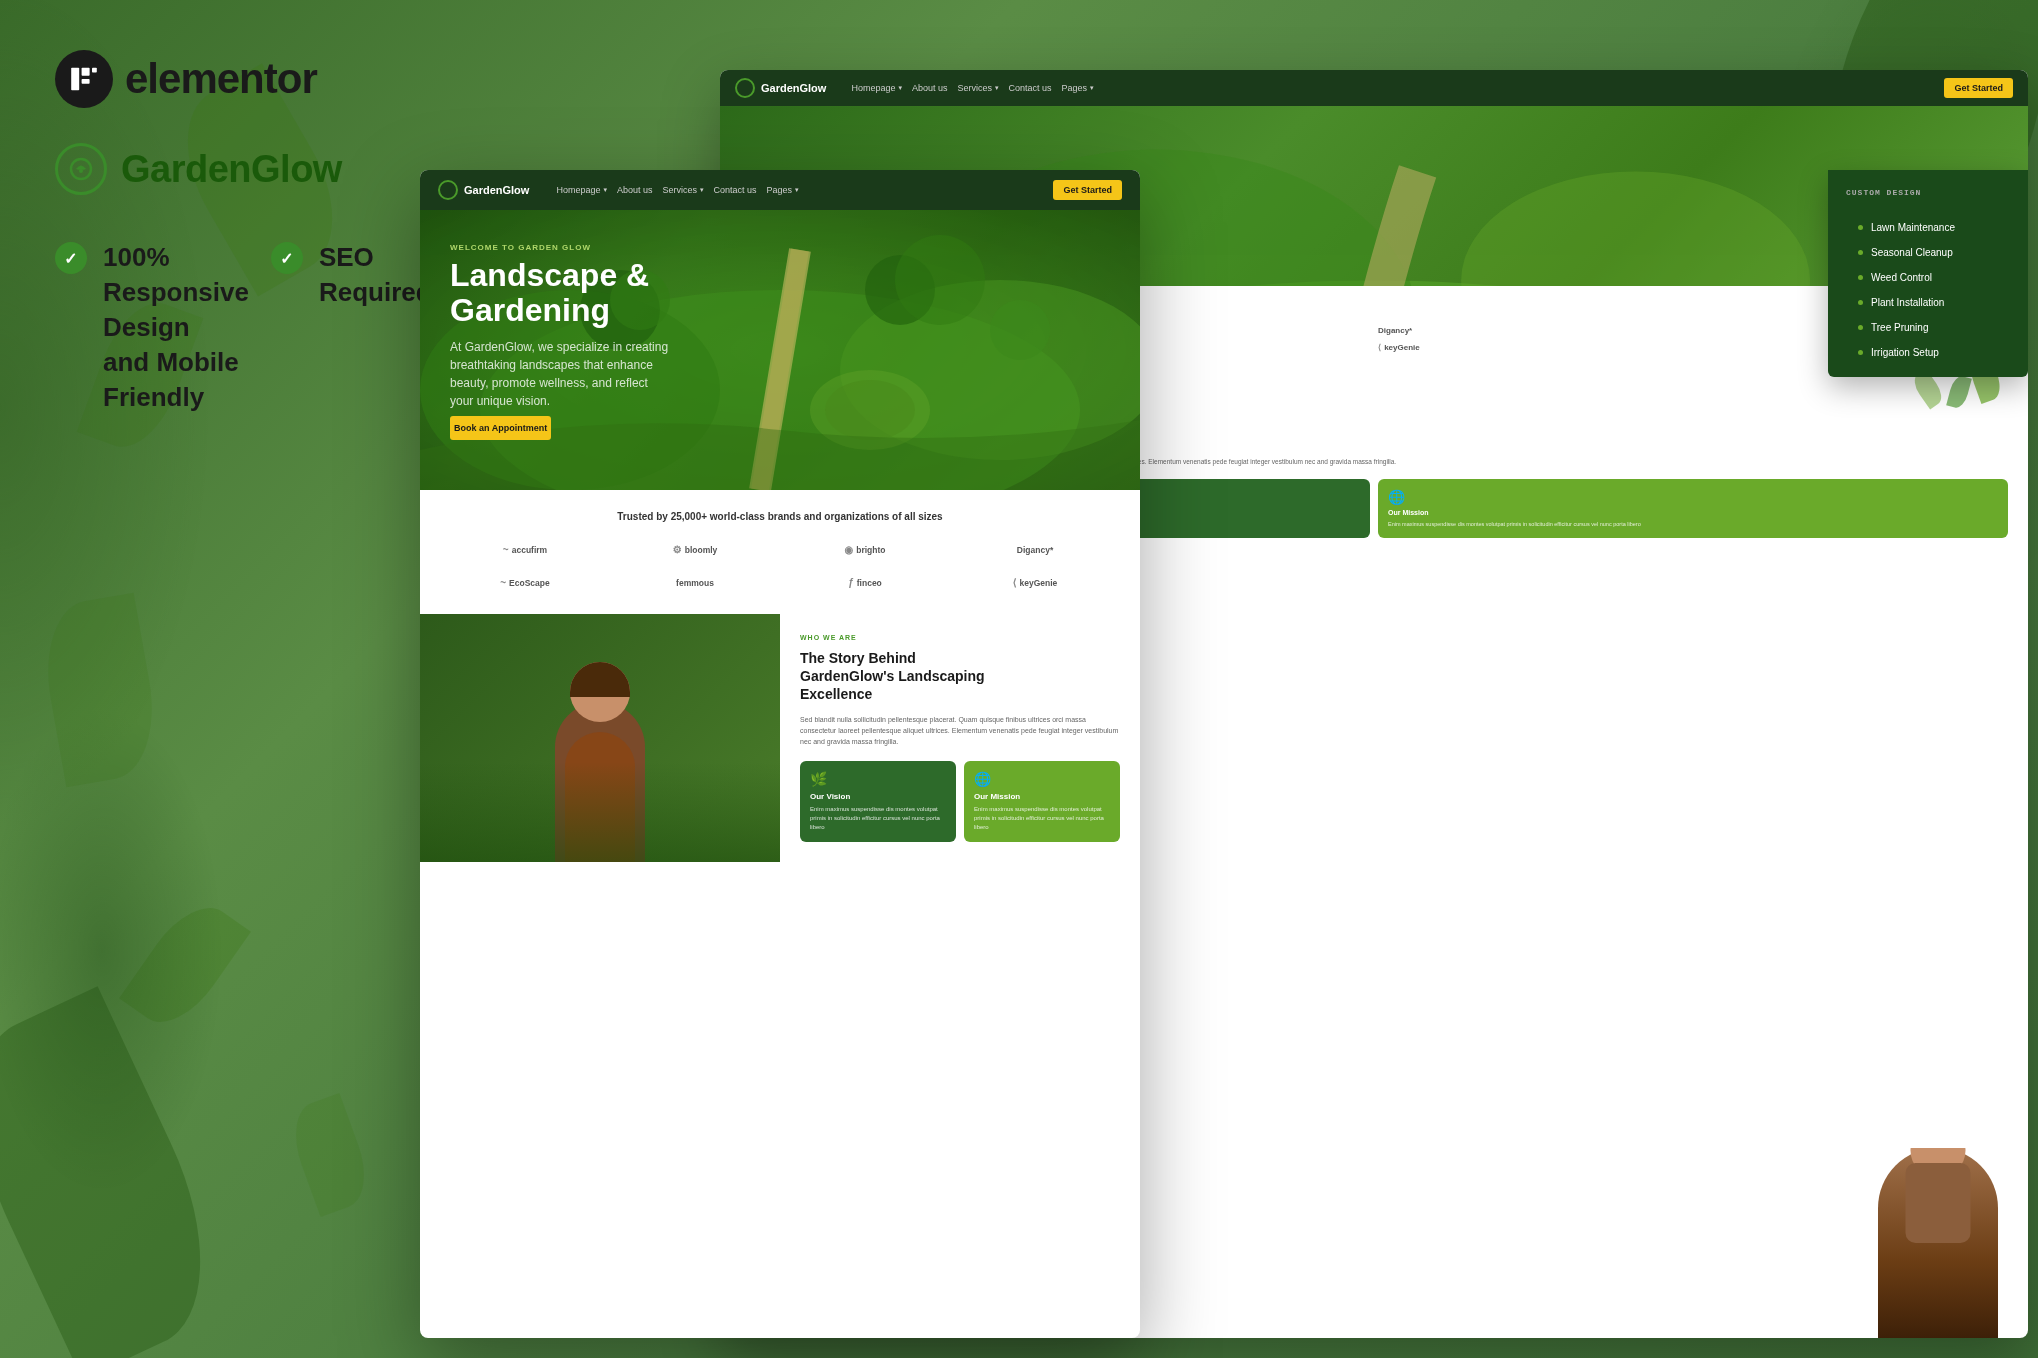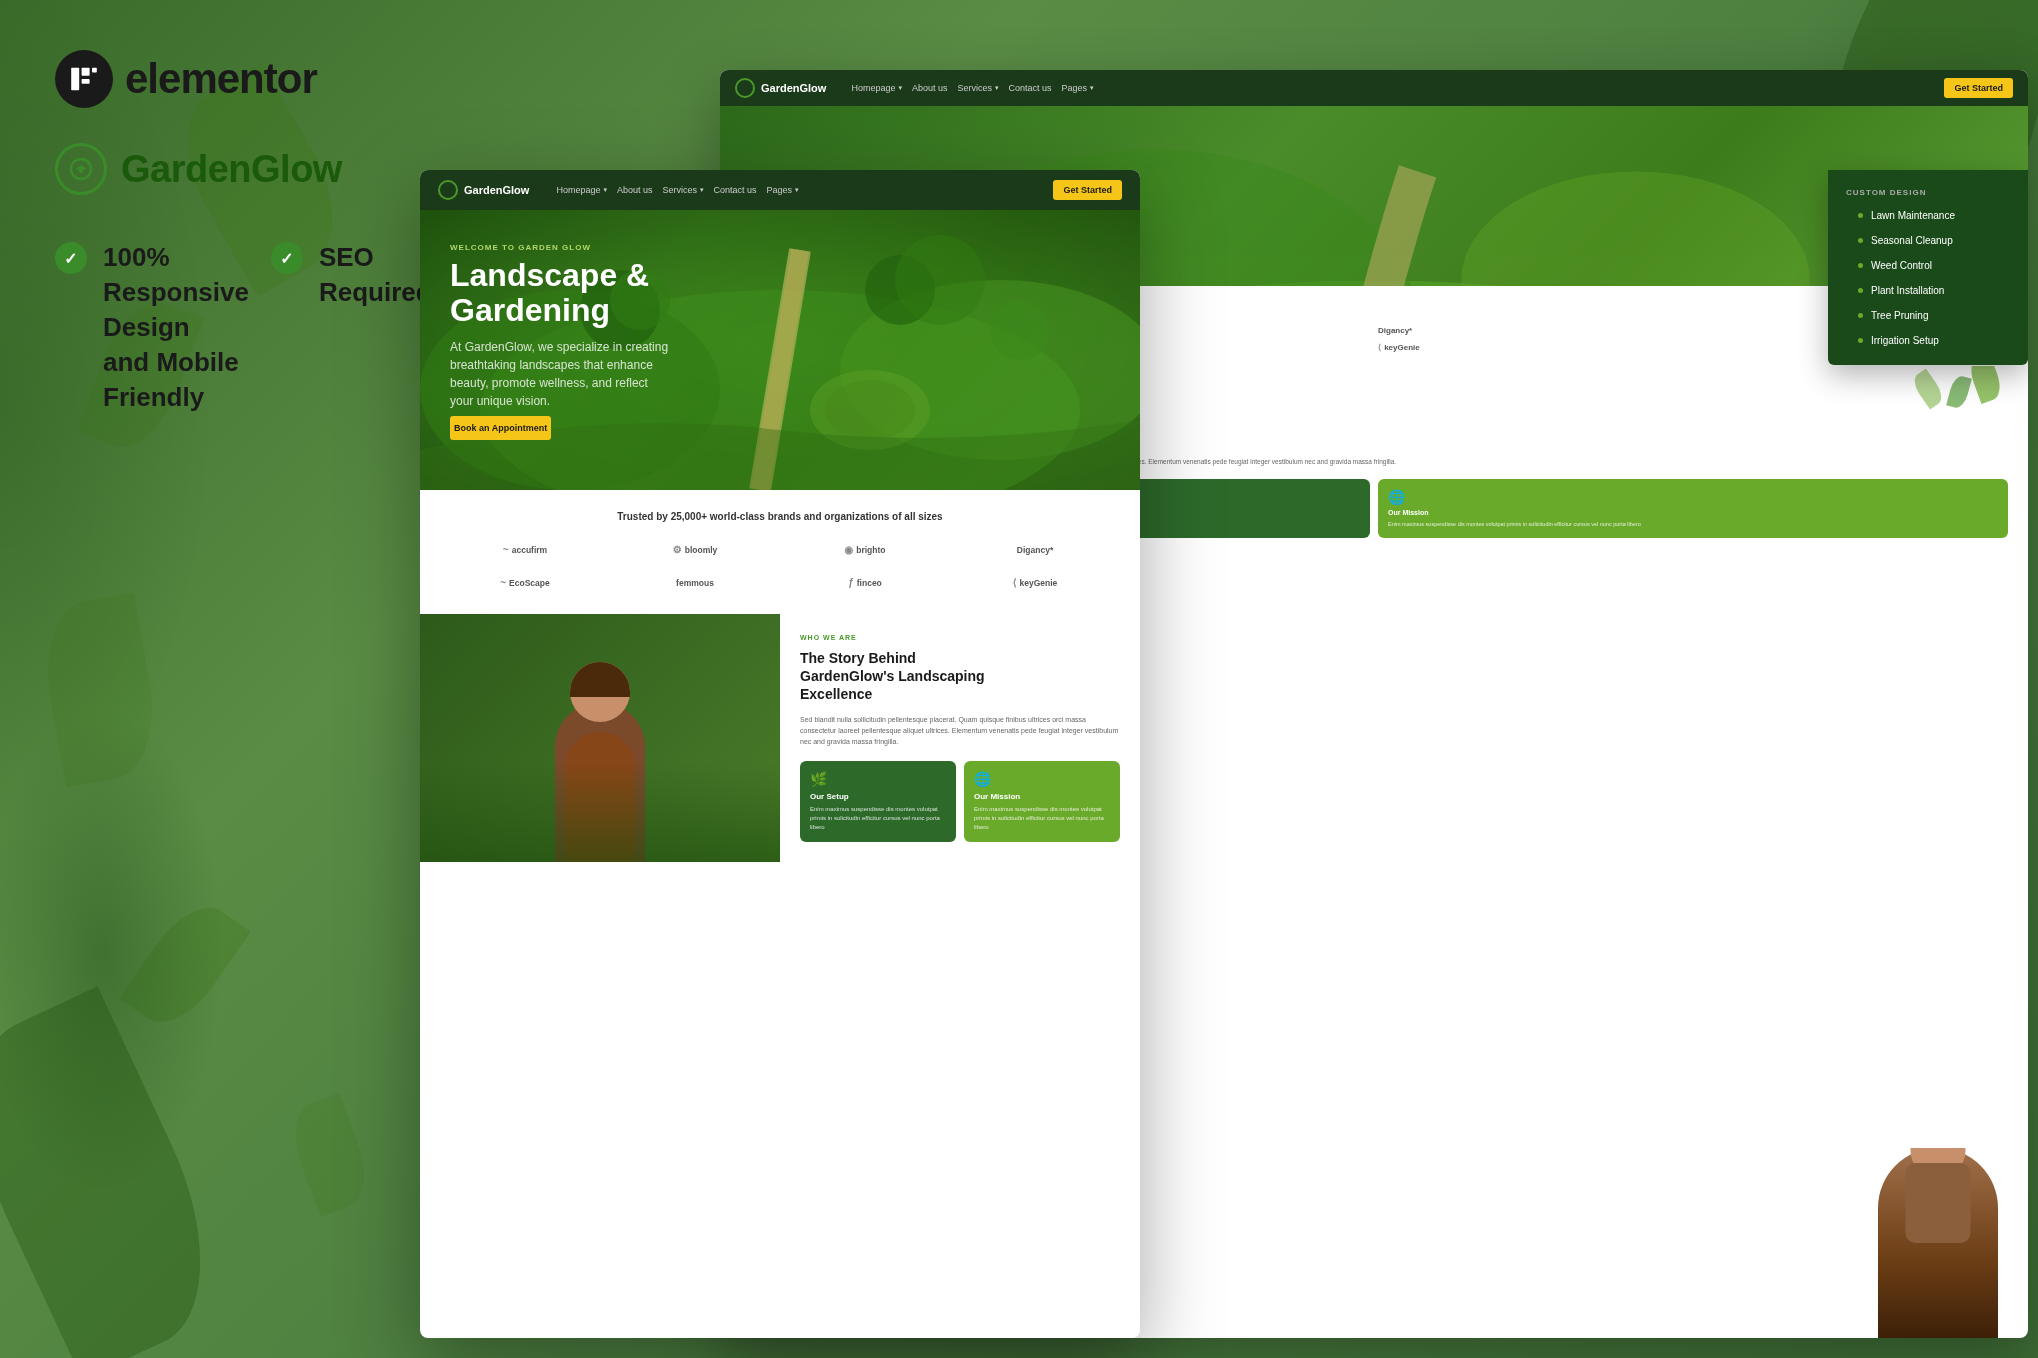--- a/index.html
+++ b/index.html
@@ -400,21 +400,22 @@
       padding: 12px 0;
       box-shadow: 0 10px 30px rgba(0,0,0,0.3);
     }
     .services-dropdown-title {
       color: #aaa;
       font-size: 8px;
       padding: 6px 18px;
       font-weight: 700;
       letter-spacing: 1px;
       text-transform: uppercase;
-      margin-bottom: 0;
+      margin-bottom: 12px;
+      font-family: Liberation Mono, monospace;
     }
     .services-dropdown-item {
       color: white;
       font-size: 10px;
       padding: 7px 18px;
       display: flex;
       align-items: center;
       gap: 8px;
       cursor: pointer;
       margin-left: 12px;
@@ -756,21 +757,21 @@
         <div style="position:absolute;bottom:0;left:0;right:0;height:100px;background:linear-gradient(0deg,#1a4a0a 0%,transparent 100%);opacity:0.6;"></div>
       </div>
 
       <div class="mock-story-content">
         <div class="mock-story-label">WHO WE ARE</div>
         <div class="mock-story-title">The Story Behind<br>GardenGlow's Landscaping<br>Excellence</div>
         <div class="mock-story-text">Sed blandit nulla sollicitudin pellentesque placerat. Quam quisque finibus ultrices orci massa consectetur laoreet pellentesque aliquet ultrices. Elementum venenatis pede feugiat integer vestibulum nec and gravida massa fringilla.</div>
         <div class="mock-story-cards">
           <div class="mock-story-card green">
             <div class="mock-story-card-icon">🌿</div>
-            <div class="mock-story-card-title">Our Setup</div>
+            <div class="mock-story-card-title">Our Vision</div>
             <div class="mock-story-card-text">Enim maximus suspendisse dis montes volutpat primis in solicitudin efficitur cursus vel nunc porta libero</div>
           </div>
           <div class="mock-story-card lime">
             <div class="mock-story-card-icon">🌐</div>
             <div class="mock-story-card-title">Our Mission</div>
             <div class="mock-story-card-text">Enim maximus suspendisse dis montes volutpat primis in solicitudin efficitur cursus vel nunc porta libero</div>
           </div>
         </div>
       </div>
     </div>

